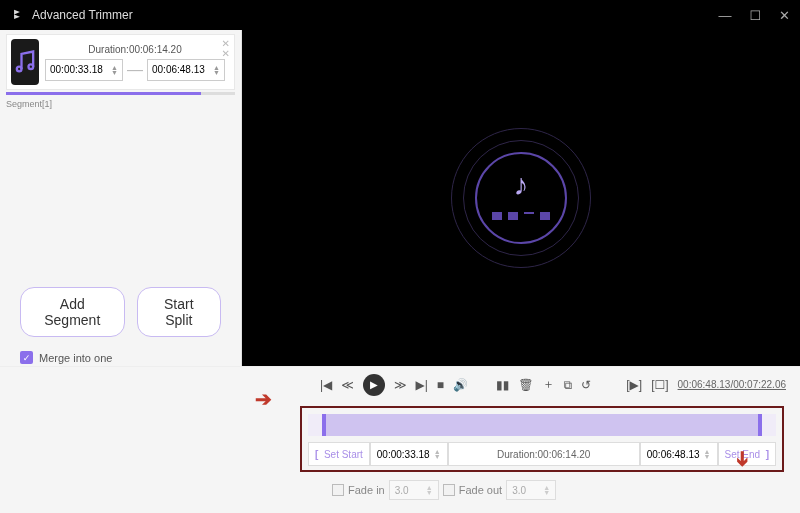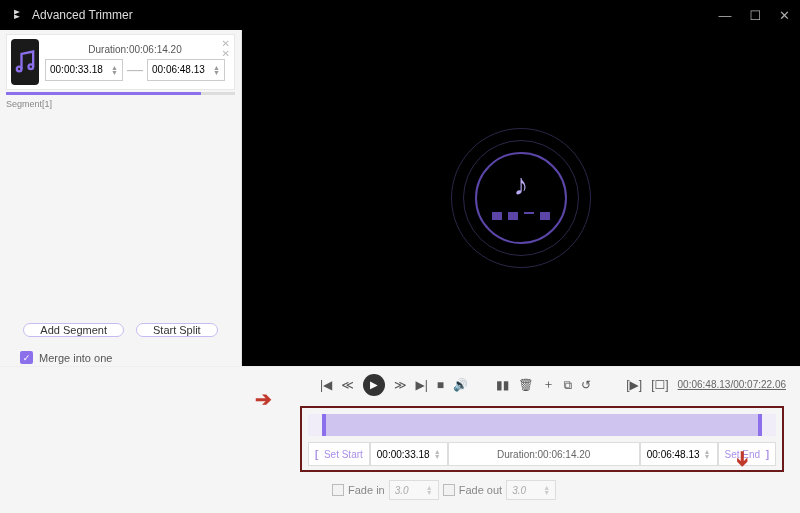--- a/index.html
+++ b/index.html
@@ -21,21 +21,21 @@
   .thumb-duration { text-align: center; font-size: 10px; color: #555; margin-bottom: 4px; }
   .thumb-times { display: flex; align-items: center; gap: 4px; justify-content: center; }
   .timebox { width: 78px; height: 22px; font-size: 10px; border: 1px solid #ccc; background: #fff; display: flex; align-items: center; padding: 0 4px; }
   .timebox .spin { margin-left: auto; color: #999; font-size: 7px; line-height: 5px; }
   .thumb-dash { color: #bbb; }
   .thumb-close { color: #bbb; font-size: 10px; line-height: 10px; position: absolute; right: 4px; top: 4px; }
   .thumb-bar { height: 3px; background: linear-gradient(to right, #8b6feb 0%, #8b6feb 85%, #ddd 85%); margin: 2px 6px 0 6px; }
   .seg-label { font-size: 9px; color: #888; margin: 4px 0 0 6px; }
   .sidebar-bottom { margin-top: auto; padding: 0 20px 2px 20px; }
   .seg-buttons { display: flex; gap: 12px; justify-content: center; margin-bottom: 14px; }
-  .pill-btn { border: 1px solid #c8baf2; border-radius: 14px; padding: 0 16px; font-size: 11px; color: #333; background: #fff; cursor: pointer; }
+  .pill-btn { border: 1px solid #c8baf2; border-radius: 14px; padding: 8px 16px; font-size: 14px; color: #333; background: #fff; cursor: pointer; }
   .merge { display: flex; align-items: center; gap: 6px; font-size: 11px; color: #555; }
   .merge .chk { width: 13px; height: 13px; background: #8b6feb; border-radius: 2px; display: flex; align-items: center; justify-content: center; color: #fff; font-size: 9px; }
 
   .preview { flex: 1; background: #000; display: flex; align-items: center; justify-content: center; position: relative; }
   .music-vis { width: 140px; height: 140px; border-radius: 50%; display: flex; flex-direction: column; align-items: center; justify-content: center; position: relative; }
   .music-vis::before, .music-vis::after { content: ""; position: absolute; border-radius: 50%; border: 1px solid #2e2548; }
   .music-vis::before { inset: 0; }
   .music-vis::after { inset: 12px; }
   .music-vis .ring3 { position:absolute; inset:24px; border-radius:50%; border:2px solid #5b46a8; }
   .music-vis .note { color: #b9a8f2; font-size: 30px; margin-top: -8px; }
@@ -56,21 +56,21 @@
   .track .sel { position: absolute; left: 3%; right: 3%; top: 0; bottom: 0; background: #cfc3f0; border-left: 4px solid #8b6feb; border-right: 4px solid #8b6feb; }
   .trim-row { display: flex; align-items: center; gap: 0; }
   .trim-cell { border: 1px solid #ddd; height: 24px; display: flex; align-items: center; font-size: 10px; padding: 0 6px; background: #fff; }
   .trim-cell.btn { color: #a98fe8; cursor: pointer; }
   .trim-cell .spin { margin-left: 4px; color: #bbb; font-size: 7px; line-height: 5px; }
   .trim-cell.duration { flex: 1; justify-content: center; color: #666; }
   .bracket { color: #a98fe8; font-weight: bold; }
 
   .fade-row { margin: 8px 16px 0 316px; display: flex; align-items: center; gap: 4px; font-size: 11px; color: #888; padding-left: 16px; }
   .fade-chk { width: 12px; height: 12px; border: 1px solid #bbb; background: #f2f2f2; }
-  .fade-val { width: 50px; height: 20px; border: 1px solid #ddd; background: #f8f8f8; display: flex; align-items: center; padding: 0 5px; font-size: 10px; color: #aaa; font-style: italic; }
+  .fade-val { width: 50px; height: 20px; border: 1px solid #ddd; background: #f8f8f8; display: flex; align-items: center; padding: 0 5px; font-size: 10px; color: #aaa; }
   .fade-val .spin { margin-left:auto; font-size:7px; line-height:5px; color:#ccc;}
 
   
   .arrow { position: absolute; color: #c0392b; font-weight: bold; pointer-events:none; }
   .arrow.a1 { left: 255px; top: 387px; font-size: 20px; }
   .arrow.a2 { left: 735px; top: 447px; font-size: 20px; transform: rotate(90deg); }
 
 </style>
 </head>
 <body>

